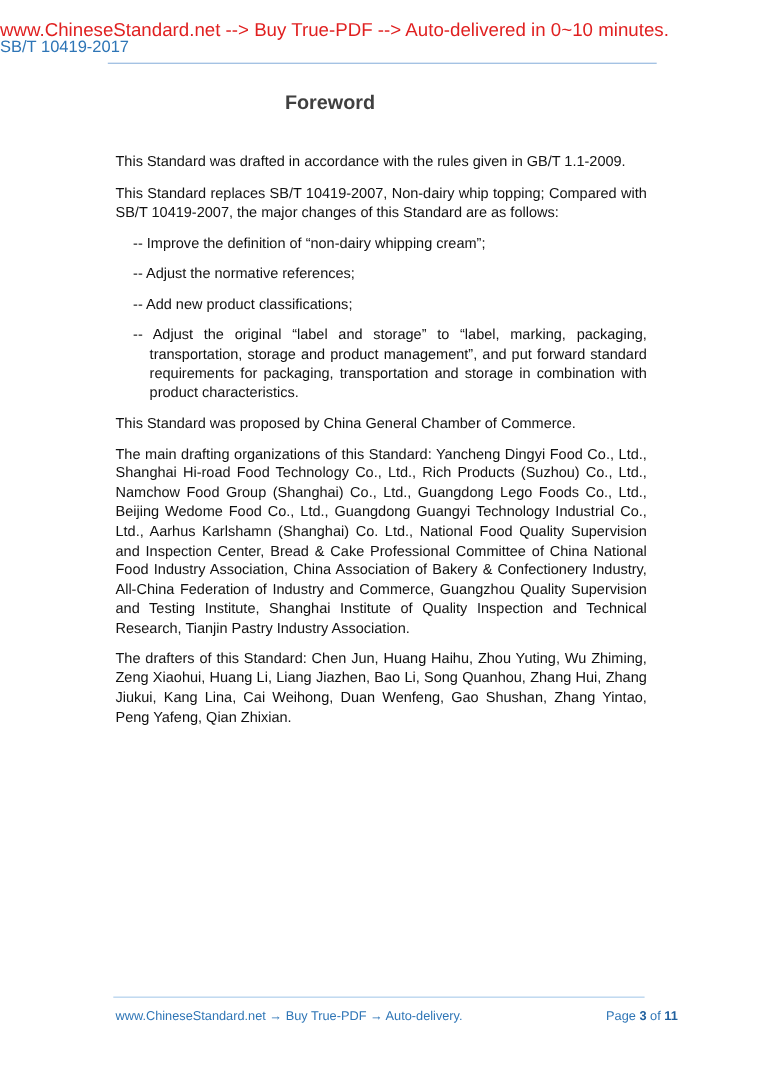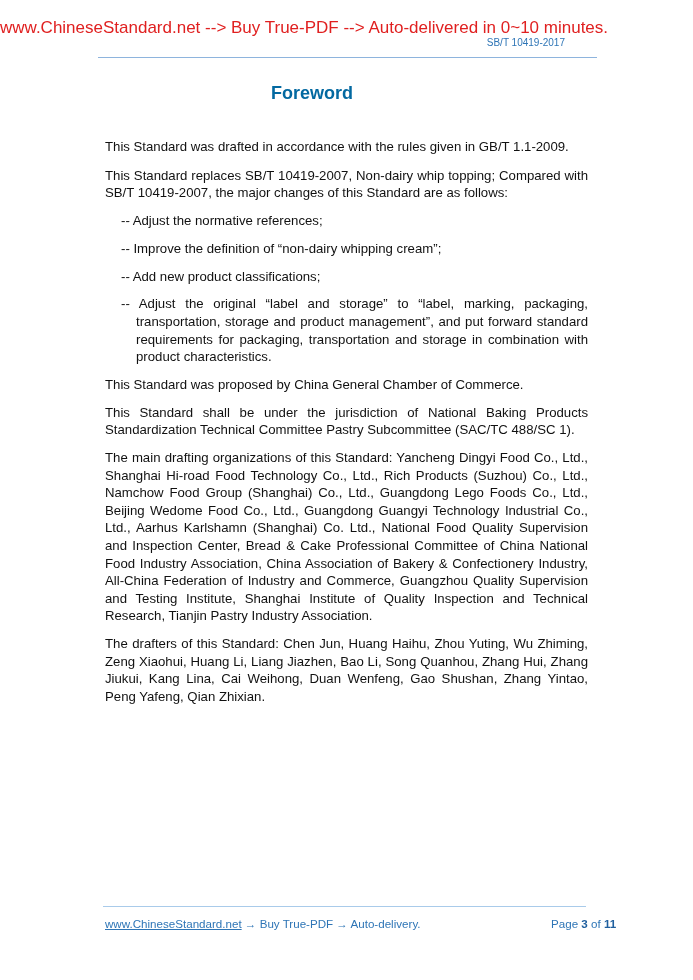--- a/index.html
+++ b/index.html
@@ -24,42 +24,42 @@
       font-size: 17px;
       color: #e02020;
       white-space: nowrap;
       line-height: 18px;
     }
     .doc-code {
       position: absolute;
       top: 37px;
       left: 0;
       width: 565px;
-      text-align: right;
-      font-size: 10px;
+      text-align: left;
+      font-size: 15px;
       color: #2e75b6;
       line-height: 12px;
     }
     .header-rule {
       position: absolute;
       top: 57px;
       left: 98px;
       width: 499px;
       height: 0;
       border-top: 1px solid #8eb4dd;
     }
     .title {
       position: absolute;
       top: 83px;
-      left: 16px;
+      left: 4px;
       width: 592px;
       text-align: center;
       font-size: 18px;
       font-weight: bold;
-      color: #0369a1;
+      color: #404040;
       line-height: 20px;
     }
     .content {
       position: absolute;
       top: 126px;
       left: 105px;
       width: 483px;
       font-size: 13.2px;
       line-height: 17.6px;
     }
@@ -86,21 +86,20 @@
       position: absolute;
       top: 917px;
       left: 105px;
       font-size: 11.6px;
       color: #2e75b6;
       line-height: 14px;
       white-space: nowrap;
     }
     .footer-left a {
       color: #2e75b6;
-      text-decoration: underline;
     }
     .footer-right {
       position: absolute;
       top: 917px;
       left: 503px;
       font-size: 11.6px;
       color: #2e75b6;
       line-height: 14px;
       white-space: nowrap;
       margin-left: 48px;
@@ -112,26 +111,25 @@
 
 <div class="top-banner">www.ChineseStandard.net --&gt; Buy True-PDF --&gt; Auto-delivered in 0~10 minutes.</div>
 <div class="doc-code">SB/T 10419-2017</div>
 <div class="header-rule"></div>
 
 <div class="title">Foreword</div>
 
 <div class="content">
   <p class="first">This Standard was drafted in accordance with the rules given in GB/T 1.1-2009.</p>
   <p>This Standard replaces SB/T 10419-2007, Non-dairy whip topping; Compared with SB/T 10419-2007, the major changes of this Standard are as follows:</p>
+  <div class="item">-- Improve the definition of “non-dairy whipping cream”;</div>
   <div class="item">-- Adjust the normative references;</div>
-  <div class="item">-- Improve the definition of “non-dairy whipping cream”;</div>
   <div class="item">-- Add new product classifications;</div>
   <div class="item">-- Adjust the original “label and storage” to “label, marking, packaging, transportation, storage and product management”, and put forward standard requirements for packaging, transportation and storage in combination with product characteristics.</div>
   <p>This Standard was proposed by China General Chamber of Commerce.</p>
-  <p>This Standard shall be under the jurisdiction of National Baking Products Standardization Technical Committee Pastry Subcommittee (SAC/TC 488/SC 1).</p>
   <p>The main drafting organizations of this Standard: Yancheng Dingyi Food Co., Ltd., Shanghai Hi-road Food Technology Co., Ltd., Rich Products (Suzhou) Co., Ltd., Namchow Food Group (Shanghai) Co., Ltd., Guangdong Lego Foods Co., Ltd., Beijing Wedome Food Co., Ltd., Guangdong Guangyi Technology Industrial Co., Ltd., Aarhus Karlshamn (Shanghai) Co. Ltd., National Food Quality Supervision and Inspection Center, Bread &amp; Cake Professional Committee of China National Food Industry Association, China Association of Bakery &amp; Confectionery Industry, All-China Federation of Industry and Commerce, Guangzhou Quality Supervision and Testing Institute, Shanghai Institute of Quality Inspection and Technical Research, Tianjin Pastry Industry Association.</p>
   <p>The drafters of this Standard: Chen Jun, Huang Haihu, Zhou Yuting, Wu Zhiming, Zeng Xiaohui, Huang Li, Liang Jiazhen, Bao Li, Song Quanhou, Zhang Hui, Zhang Jiukui, Kang Lina, Cai Weihong, Duan Wenfeng, Gao Shushan, Zhang Yintao, Peng Yafeng, Qian Zhixian.</p>
 </div>
 
 <div class="footer-rule"></div>
 <div class="footer-left">
   <a>www.ChineseStandard.net</a><span> → Buy True-PDF → Auto-delivery.</span>
 </div>
 <div class="footer-right">
   <span>Page</span>

